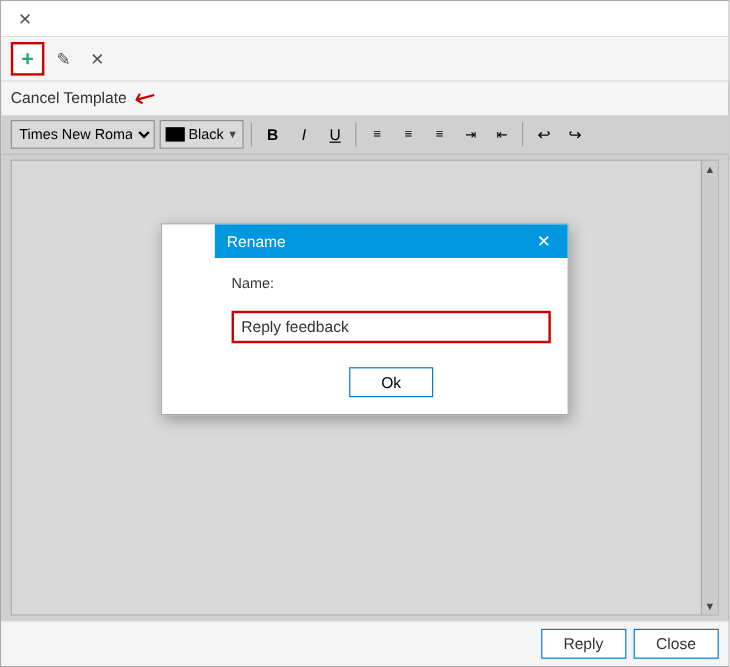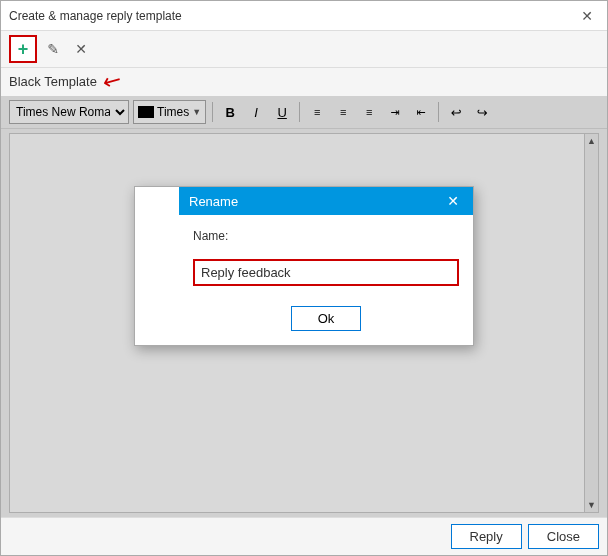--- a/index.html
+++ b/index.html
@@ -267,44 +267,43 @@
       gap: 3px;
       cursor: pointer;
     }
   </style>
 </head>
 <body>
 
 <div class="window">
 
   <div class="title-bar">
-    <span>Create &amp; manage reply template</span>
     <button class="title-bar-close">✕</button>
   </div>
 
   <div class="toolbar">
     <button class="toolbar-btn">+</button>
     <button class="toolbar-btn-edit">✎</button>
     <button class="toolbar-btn-x">✕</button>
   </div>
 
   <div style="display:flex;align-items:center;padding:2px 8px 4px 8px;position:relative;">
-    <span class="reply-template-label" style="padding:0;">Black Template</span>
+    <span class="reply-template-label" style="padding:0;">Cancel Template</span>
     <span style="color:#c00;font-size:22px;margin-left:6px;transform:scaleX(-1) rotate(-30deg);display:inline-block;line-height:1;">↘</span>
   </div>
 
   <div style="position:relative;flex:1;display:flex;flex-direction:column;">
 
     <div class="formatting-bar">
       <select class="format-select font-select">
         <option>Times New Roman</option>
       </select>
       <div class="color-dropdown-wrapper">
         <span class="color-swatch"></span>
-        <span style="font-size:12px;">Times</span>
+        <span style="font-size:12px;">Black</span>
         <span style="font-size:9px;color:#555;">▼</span>
       </div>
       <div class="separator"></div>
       <button class="format-btn bold">B</button>
       <button class="format-btn italic">I</button>
       <button class="format-btn underline">U</button>
       <div class="separator"></div>
       <button class="format-btn" style="font-size:11px;">≡</button>
       <button class="format-btn" style="font-size:11px;">≡</button>
       <button class="format-btn" style="font-size:11px;">≡</button>

